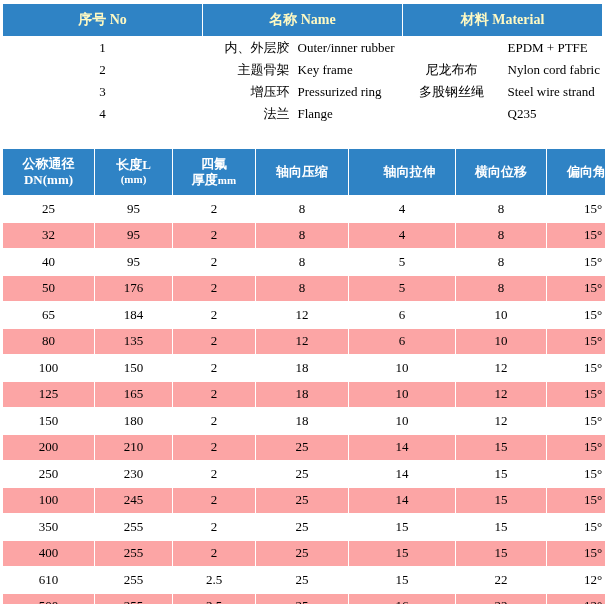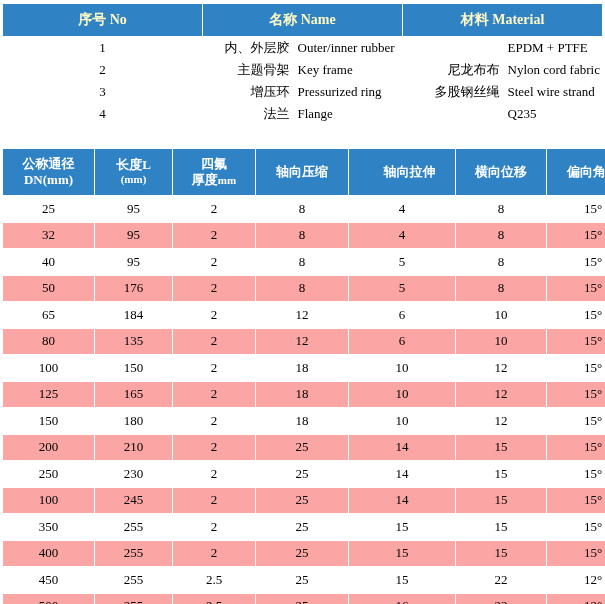--- a/index.html
+++ b/index.html
@@ -65,21 +65,21 @@
     text-align: right;
   }
   .twocell .en {
     display: inline-block;
     text-align: left;
     font-family: Liberation Serif, serif;
   }
   
   .name-col .cn { width: 86px; }
   .name-col .en { width: 150px; padding-left: 8px; }
-  .mat-col .cn { width: 96px; }
+  .mat-col .cn { width: 96px; text-align: center; }
   .mat-col .en { width: 140px; padding-left: 8px; }
 
   
   .tbl-specs {
     width: 601px;
     margin: 23px 0 0 2px;
   }
   .tbl-specs th {
     background: #2f83c5;
     color: #ffffff;
@@ -325,21 +325,21 @@
       <tr class="alt">
         <td>400</td>
         <td>255</td>
         <td>2</td>
         <td>25</td>
         <td>15</td>
         <td>15</td>
         <td>15°</td>
       </tr>
       <tr>
-        <td>450</td>
+        <td>610</td>
         <td>255</td>
         <td>2.5</td>
         <td>25</td>
         <td>15</td>
         <td>22</td>
         <td>12°</td>
       </tr>
       <tr class="alt">
         <td>500</td>
         <td>255</td>

